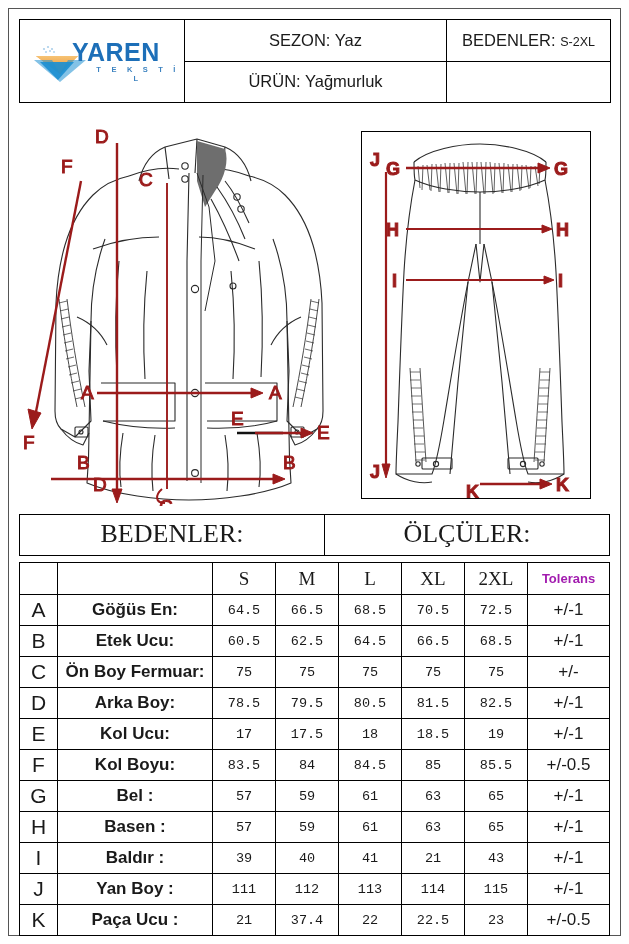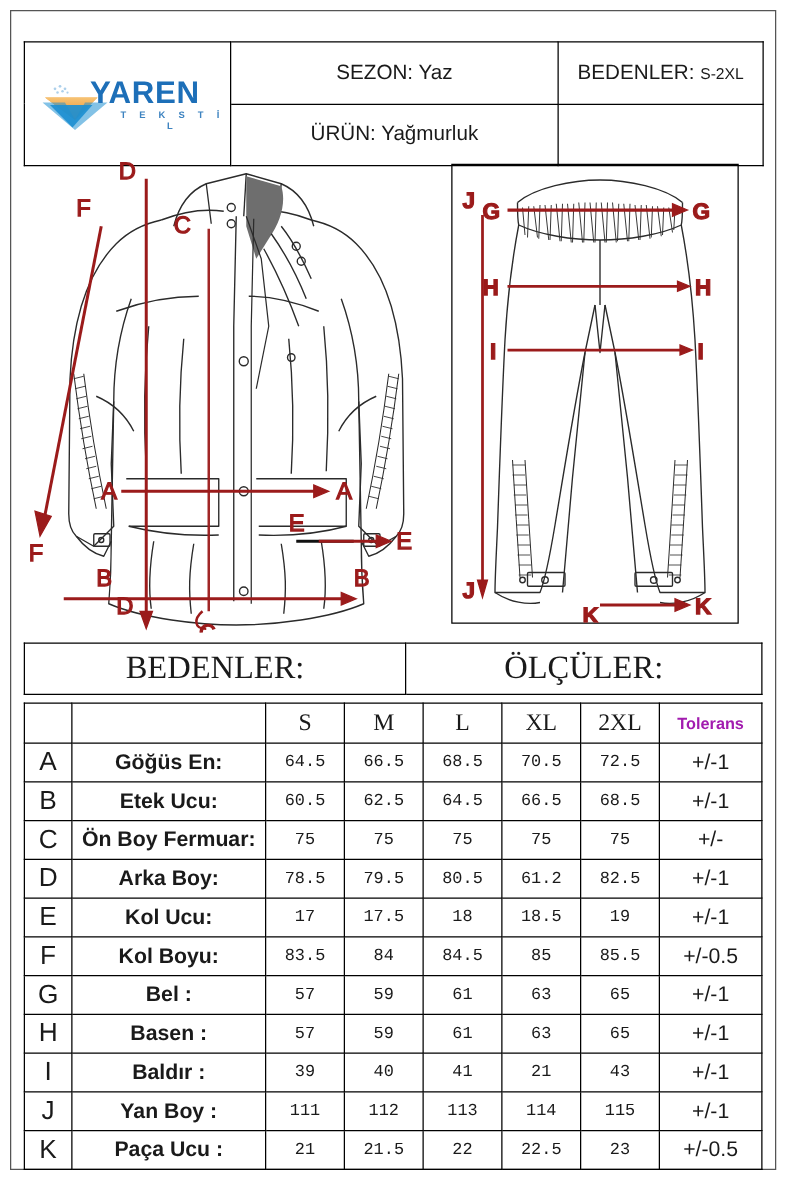--- a/index.html
+++ b/index.html
@@ -18,22 +18,22 @@
     position: absolute;
     left: 8px; top: 8px;
     width: 613px; height: 928px;
     border: 1.5px solid #555;
     background: #fff;
   }
 
   
   .hdr {
     position: absolute;
-    left: 10px; top: 24px;
-    width: 591px; height: 100px;
+    left: 10px; top: 10px;
+    width: 591px; height: 84px;
     border-collapse: collapse;
     table-layout: fixed;
   }
   .hdr td {
     border: 1.2px solid #000;
     text-align: center;
     vertical-align: middle;
     padding: 0;
   }
   .c-logo { width: 165px; }
@@ -506,21 +506,21 @@
           <td class="val">75</td>
           <td class="val">75</td>
           <td class="tol">+/-</td>
         </tr>
         <tr>
           <td class="letter">D</td>
           <td class="mname">Arka Boy:</td>
           <td class="val">78.5</td>
           <td class="val">79.5</td>
           <td class="val">80.5</td>
-          <td class="val">61.2</td>
+          <td class="val">81.5</td>
           <td class="val">82.5</td>
           <td class="tol">+/-1</td>
         </tr>
         <tr>
           <td class="letter">E</td>
           <td class="mname">Kol Ucu:</td>
           <td class="val">17</td>
           <td class="val">17.5</td>
           <td class="val">18</td>
           <td class="val">18.5</td>
@@ -574,21 +574,21 @@
           <td class="val">112</td>
           <td class="val">113</td>
           <td class="val">114</td>
           <td class="val">115</td>
           <td class="tol">+/-1</td>
         </tr>
         <tr>
           <td class="letter">K</td>
           <td class="mname">Paça Ucu :</td>
           <td class="val">21</td>
-          <td class="val">21.5</td>
+          <td class="val">37.4</td>
           <td class="val">22</td>
           <td class="val">22.5</td>
           <td class="val">23</td>
           <td class="tol">+/-0.5</td>
         </tr>
       </tbody>
   </table>
 
 </div>
 

